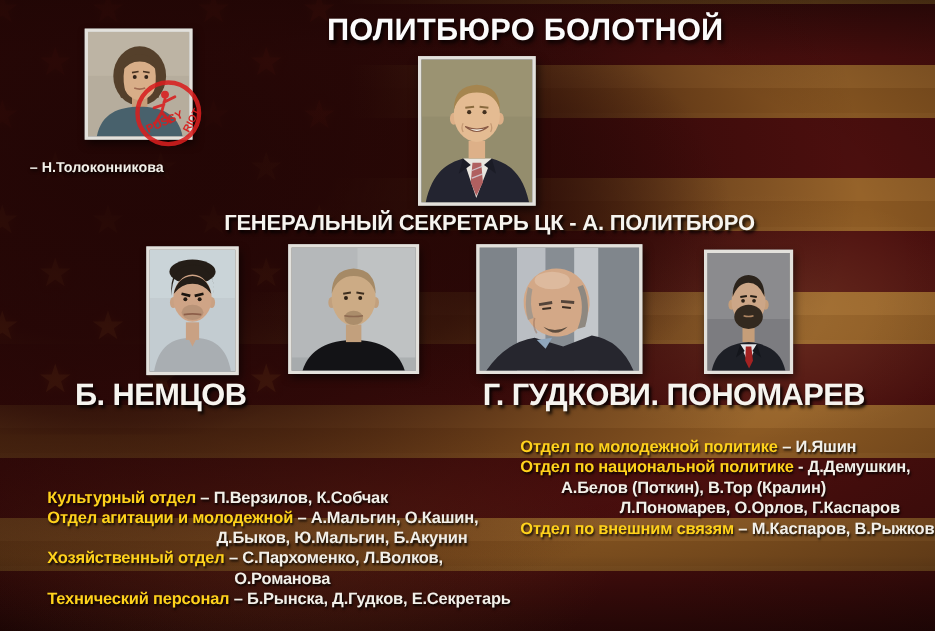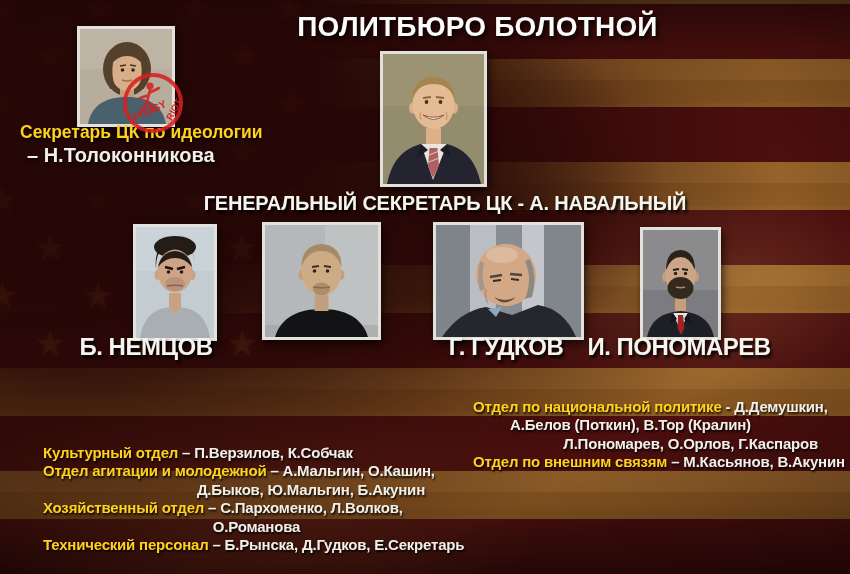--- a/index.html
+++ b/index.html
@@ -33,30 +33,30 @@
   }
   .star{position:absolute;font-size:36px;line-height:1;text-shadow:0 0 7px rgba(130,50,15,0.55);}
   
   .t-shadow{text-shadow:1px 2px 3px rgba(0,0,0,0.85);}
   .title{
     position:absolute;left:105px;right:0;top:11px;margin:0;z-index:6;text-align:center;
     font-size:28px;font-weight:bold;letter-spacing:0.2px;color:#fbfbfb;
     text-shadow:2px 3px 4px rgba(0,0,0,0.9);
   }
   .cap-role{position:absolute;left:20px;top:122px;z-index:6;font-size:17.5px;font-weight:bold;}
-  .cap-role-name{position:absolute;left:27px;top:144px;z-index:6;font-size:20px;font-weight:bold;color:#f2efe8;}
+  .cap-role-name{position:absolute;left:27px;top:144px;z-index:6;font-size:13px;font-weight:bold;color:#f2efe8;}
   .cap-gensec{
     position:absolute;left:40px;right:0;top:192px;z-index:6;text-align:center;
     font-size:20px;font-weight:bold;color:#f6f4ef;letter-spacing:-0.2px;
     text-shadow:2px 3px 3px rgba(0,0,0,0.9);
   }
   .yellow{color:#ffd21c;}
   .member-label{
-    position:absolute;top:333px;z-index:6;transform:translateX(-50%);
-    font-size:24px;font-weight:bold;color:#f6f4ef;letter-spacing:-0.5px;white-space:nowrap;
+    position:absolute;top:343px;z-index:6;transform:translateX(-50%);
+    font-size:28px;font-weight:bold;color:#f6f4ef;letter-spacing:-0.5px;white-space:nowrap;
     text-shadow:2px 3px 3px rgba(0,0,0,0.9);
   }
   
   .photo{
     position:absolute;z-index:5;margin:0;box-sizing:border-box;
     border:3px solid #e3e1dc;box-shadow:2px 4px 8px rgba(0,0,0,0.65);
     overflow:hidden;background:#888;
   }
   .photo svg{display:block;}
   .ph-tolo{left:77px;top:26px;width:98px;height:101px;border-width:3px;}
@@ -138,21 +138,20 @@
   <svg class="stamp" viewBox="0 0 64 64">
     <circle cx="32" cy="32" r="28" fill="none" stroke="#d81e1e" stroke-width="4" opacity="0.92"></circle>
     <g stroke="#d81e1e" fill="none" stroke-width="2.6" opacity="0.92" stroke-linecap="round">
       <circle cx="29" cy="15" r="3.6" fill="#d81e1e" stroke="none"></circle>
       <path d="M29,19 L26,31 M26,31 L20,41 M26,31 L34,40 M28,22 L38,17 M28,24 L19,27"></path>
     </g>
     <text x="8" y="41" font-size="10.5" font-weight="bold" fill="#d81e1e" transform="rotate(-24 32 32)">PUSSY</text>
     <text x="44" y="49" font-size="9.5" font-weight="bold" fill="#d81e1e" transform="rotate(-62 48 44)">RIOT</text>
   </svg>
 
-  <div class="cap-role yellow t-shadow">Секретарь ЦК по идеологии</div>
   <div class="cap-role-name t-shadow">– Н.Толоконникова</div>
 
   <figure class="photo ph-nav">
     <svg viewBox="0 0 101 130" width="101" height="130">
       <rect width="101" height="130" fill="#948d6d"></rect>
       <rect width="101" height="52" fill="#a29a78" opacity="0.5"></rect>
       <path d="M4,130 C10,102 24,94 38,90 L50,98 L64,90 C78,94 92,102 98,130 Z" fill="#232430"></path>
       <polygon points="38,90 50,126 64,90" fill="#e9e6df"></polygon>
       <path d="M38,90 L34,104 L45,96 Z" fill="#1b1c26"></path>
       <path d="M64,90 L68,104 L57,96 Z" fill="#1b1c26"></path>
@@ -164,21 +163,21 @@
       <ellipse cx="50.5" cy="50" rx="21" ry="25" fill="#e4bb92"></ellipse>
       <path d="M29.5,46 Q29.5,24 50.5,23 Q71.5,24 71.5,46 Q67,30 50.5,30 Q34,30 29.5,46 Z" fill="#a5854f"></path>
       <path d="M40,44 L48,43 M53,43 L61,44" stroke="#8a6a3e" stroke-width="1.8" fill="none"></path>
       <circle cx="43.5" cy="48" r="1.9" fill="#44311f"></circle>
       <circle cx="57.5" cy="48" r="1.9" fill="#44311f"></circle>
       <path d="M40,61 Q50.5,70 61,61 Q50.5,65.5 40,61 Z" fill="#f7f3ec" stroke="#8a5a44" stroke-width="1"></path>
       <path d="M38,58 Q36,62 38,66 M63,58 Q65,62 63,66" stroke="#c59a74" stroke-width="1.2" fill="none"></path>
     </svg>
   </figure>
 
-  <div class="cap-gensec">ГЕНЕРАЛЬНЫЙ СЕКРЕТАРЬ ЦК - А. НАВАЛЬНЫЙ</div>
+  <div class="cap-gensec">ГЕНЕРАЛЬНЫЙ СЕКРЕТАРЬ ЦК - А. ПОЛИТБЮРО</div>
 
   <figure class="photo ph-nem">
     <svg viewBox="0 0 78 111" width="78" height="111">
       <rect width="78" height="111" fill="#c3ccd1"></rect>
       <rect width="78" height="44" fill="#ced8dc" opacity="0.6"></rect>
       <path d="M4,111 C8,88 20,80 39,80 C58,80 70,88 74,111 Z" fill="#a9aeb2"></path>
       <polygon points="35,80 39,88 43,80" fill="#c9a183"></polygon>
       <rect x="33" y="66" width="12" height="16" fill="#c9a183"></rect>
       <ellipse cx="39" cy="20" rx="21" ry="11" fill="#241d17"></ellipse>
       <ellipse cx="21.5" cy="48" rx="3" ry="5" fill="#c9a183"></ellipse>
@@ -263,19 +262,20 @@
   <div class="dept dept-left">
     <div class="dline"><span class="y">Культурный отдел</span><span class="w"> – П.Верзилов, К.Собчак</span></div>
     <div class="dline"><span class="y">Отдел агитации и молодежной</span><span class="w"> – А.Мальгин, О.Кашин,</span></div>
     <div class="dline cont-right"><span class="w">Д.Быков, Ю.Мальгин, Б.Акунин</span></div>
     <div class="dline"><span class="y">Хозяйственный отдел</span><span class="w"> – С.Пархоменко, Л.Волков,</span></div>
     <div class="dline cont-center"><span class="w">О.Романова</span></div>
     <div class="dline"><span class="y">Технический персонал</span><span class="w"> – Б.Рынска, Д.Гудков, Е.Секретарь</span></div>
   </div>
 
   <div class="dept dept-right">
+    <div class="dline"><span class="y">Отдел по молодежной политике</span><span class="w"> – И.Яшин</span></div>
     <div class="dline"><span class="y">Отдел по национальной политике</span><span class="w"> - Д.Демушкин,</span></div>
     <div class="dline cont-right pr30"><span class="w">А.Белов (Поткин), В.Тор (Кралин)</span></div>
     <div class="dline cont-right"><span class="w">Л.Пономарев, О.Орлов, Г.Каспаров</span></div>
-    <div class="dline"><span class="y">Отдел по внешним связям</span><span class="w"> – М.Касьянов, В.Акунин</span></div>
+    <div class="dline"><span class="y">Отдел по внешним связям</span><span class="w"> – М.Каспаров, В.Рыжков</span></div>
   </div>
 
 </div>
 
 </body></html>

